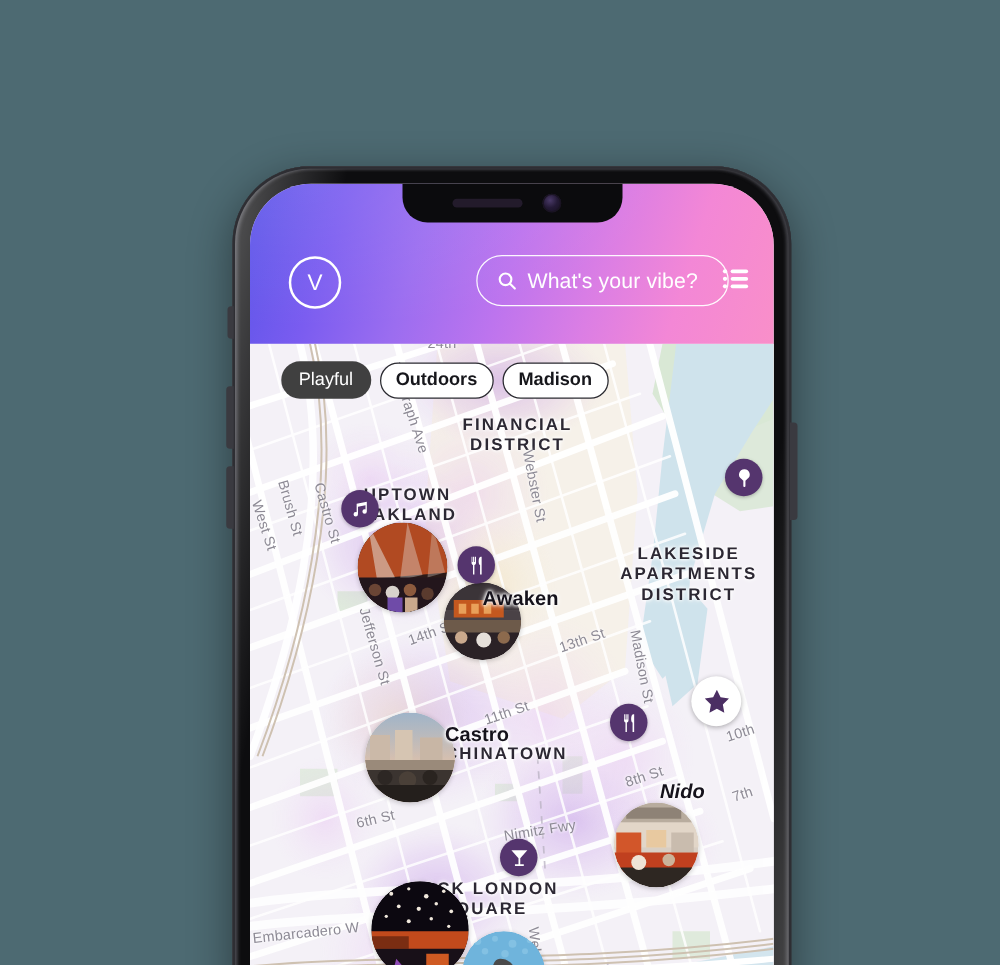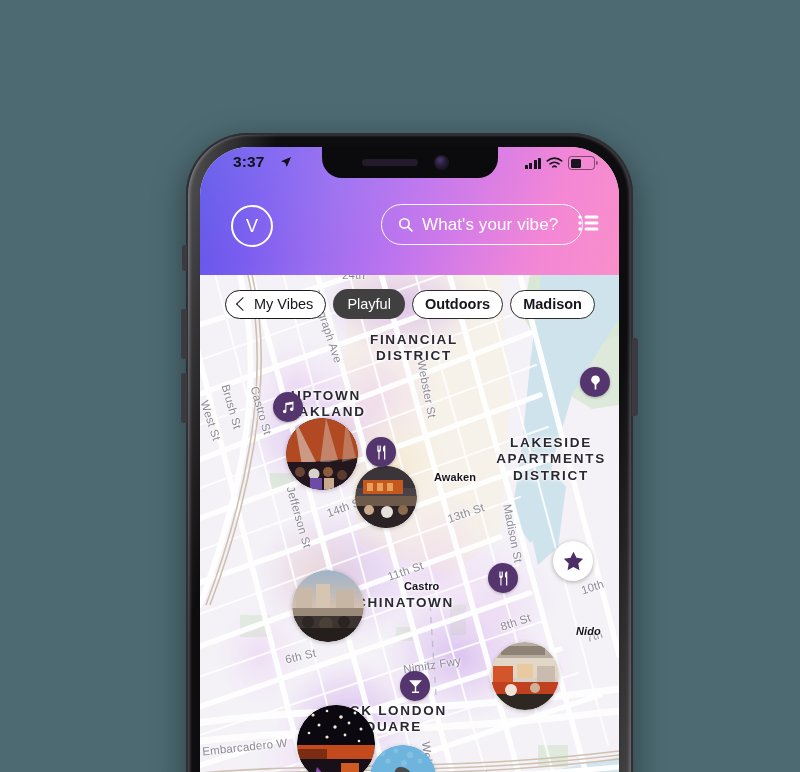--- a/index.html
+++ b/index.html
@@ -89,22 +89,22 @@
 
   
   #map{position:absolute;left:0;top:128px;width:419px;height:544px;overflow:hidden;background:#f2eff5;}
   .maplayer{position:absolute;inset:0;}
 
   
   .mlabel{position:absolute;color:#2c2833;font-size:13.5px;letter-spacing:1.7px;text-align:center;
     font-weight:700;text-shadow:0 0 3px #fff,0 0 3px #fff,0 0 6px #fff;line-height:1.22;white-space:pre;}
   .street{position:absolute;color:#8d8a95;font-size:11.5px;letter-spacing:.2px;font-weight:400;
     text-shadow:0 0 3px #fff,0 0 3px #fff;white-space:nowrap;}
-  .poiname{position:absolute;color:#15121b;font-size:11px;font-weight:700;letter-spacing:.1px;
-    text-shadow:0 0 3px #fff,0 0 3px #fff,0 0 5px #fff;white-space:nowrap;margin-left:48px;}
+  .poiname{position:absolute;color:#15121b;font-size:16px;font-weight:700;letter-spacing:.1px;
+    text-shadow:0 0 3px #fff,0 0 3px #fff,0 0 5px #fff;white-space:nowrap;}
 
   
   .pin{position:absolute;width:30px;height:30px;border-radius:50%;background:#55356e;
     display:flex;align-items:center;justify-content:center;box-shadow:0 1px 3px rgba(0,0,0,.25);}
   .pin svg{width:17px;height:17px;fill:#fff;}
   .pin.fav{background:#ffffff;width:40px;height:40px;box-shadow:0 1px 4px rgba(0,0,0,.3);}
   .pin.fav svg{width:23px;height:23px;fill:#4b2e63;}
 
   
   .photo{position:absolute;border-radius:50%;overflow:hidden;box-shadow:0 1px 4px rgba(0,0,0,.22);}
@@ -503,48 +503,22 @@
             <circle cx="3" cy="6" r="1.7"></circle>
               <rect x="7.5" y="4.5" width="14" height="3" rx="1.5"></rect>
             <circle cx="3" cy="12" r="1.7"></circle>
               <rect x="7.5" y="10.5" width="14" height="3" rx="1.5"></rect>
             <circle cx="3" cy="18" r="1.7"></circle>
               <rect x="7.5" y="16.5" width="14" height="3" rx="1.5"></rect>
           </g>
         </svg>
       </div>
 
-      <div id="status">
-        <span id="clock">3:37</span>
-        <svg id="loc-arrow" viewBox="0 0 24 24" fill="#11111a">
-          <path d="M22 2L2 10.5l8.4 3.1L13.5 22z"></path>
-        </svg>
-        <div id="status-right">
-          <span class="bars">
-              <i></i>
-              <i></i>
-              <i></i>
-              <i></i>
-            </span>
-          <svg width="17" height="12" viewBox="0 0 20 14" fill="none" stroke="#17141d" stroke-width="2" stroke-linecap="round">
-            <path d="M1.6 4.6a12.5 12.5 0 0 1 16.8 0"></path>
-            <path d="M4.8 8.1a8 8 0 0 1 10.4 0"></path>
-            <path d="M8 11.5a3.2 3.2 0 0 1 4 0"></path>
-          </svg>
-          <span class="batt">
-              <b></b>
-            </span>
-        </div>
-      </div>
 
       <div id="chips">
-        <div class="chip">
-          <span class="chev"></span>
-          <span>My Vibes</span>
-        </div>
         <div class="chip active">
           <span>Playful</span>
         </div>
         <div class="chip plain">
           <span>Outdoors</span>
         </div>
         <div class="chip plain">
           <span>Madison</span>
         </div>
       </div>

